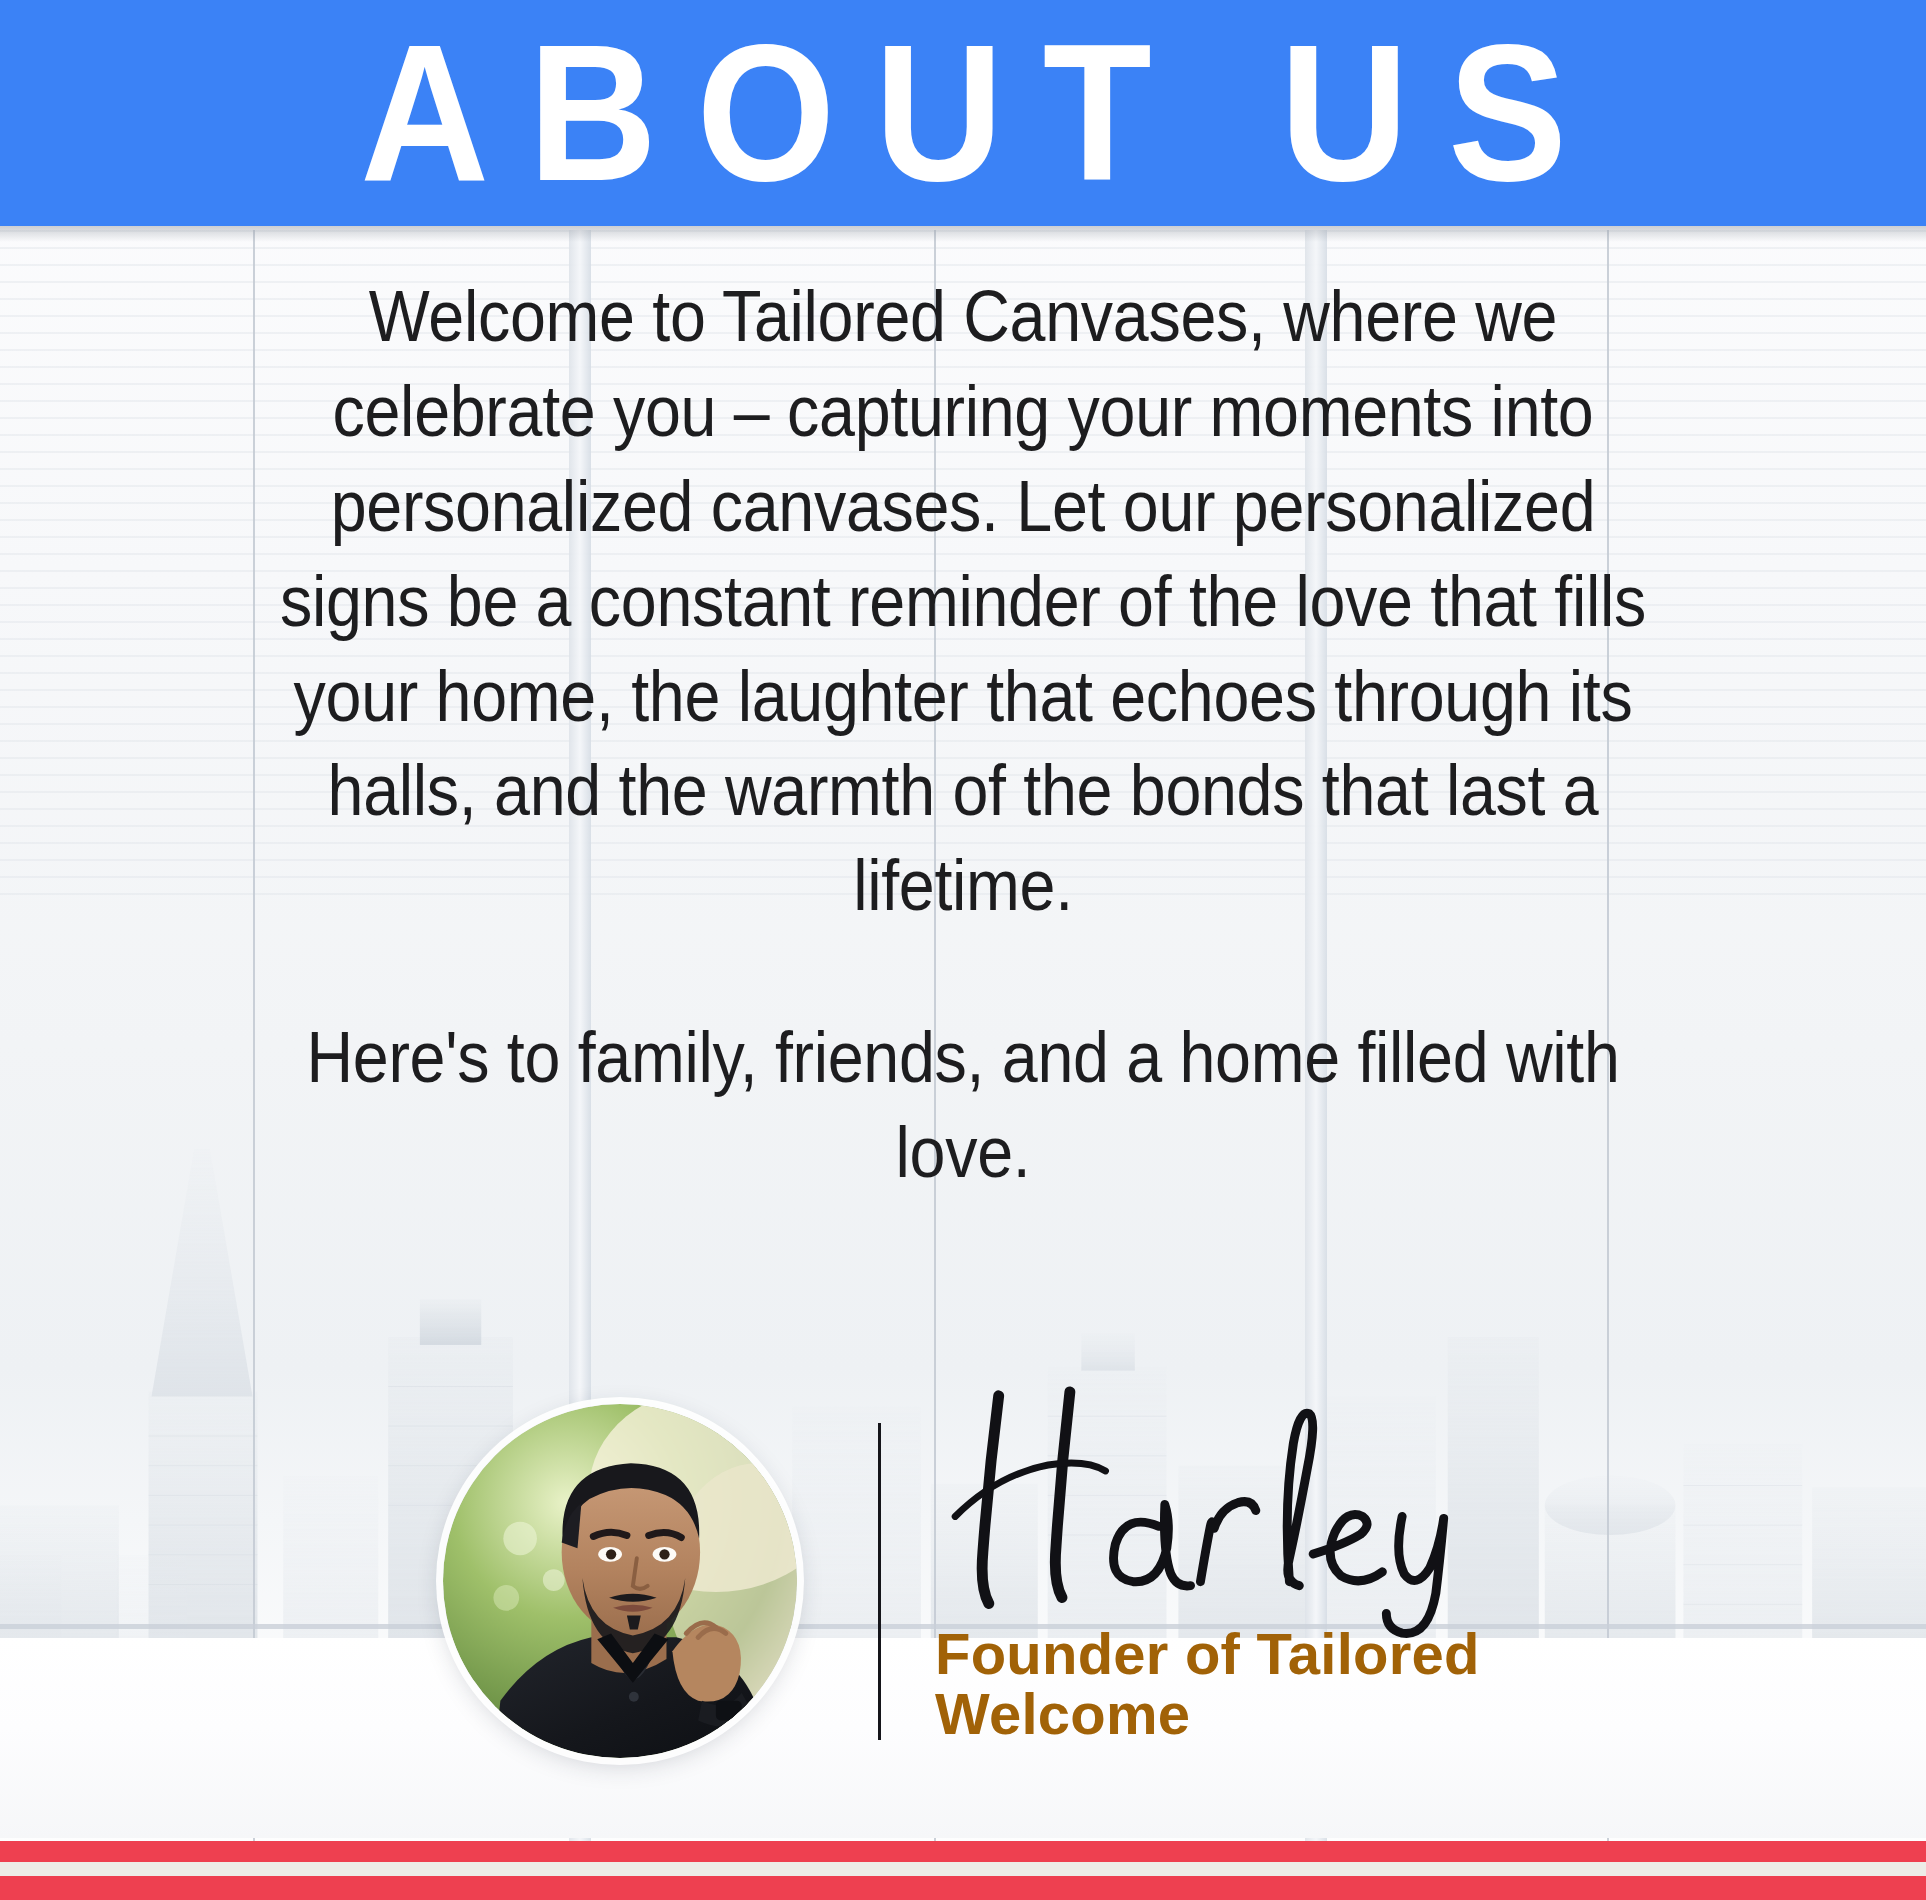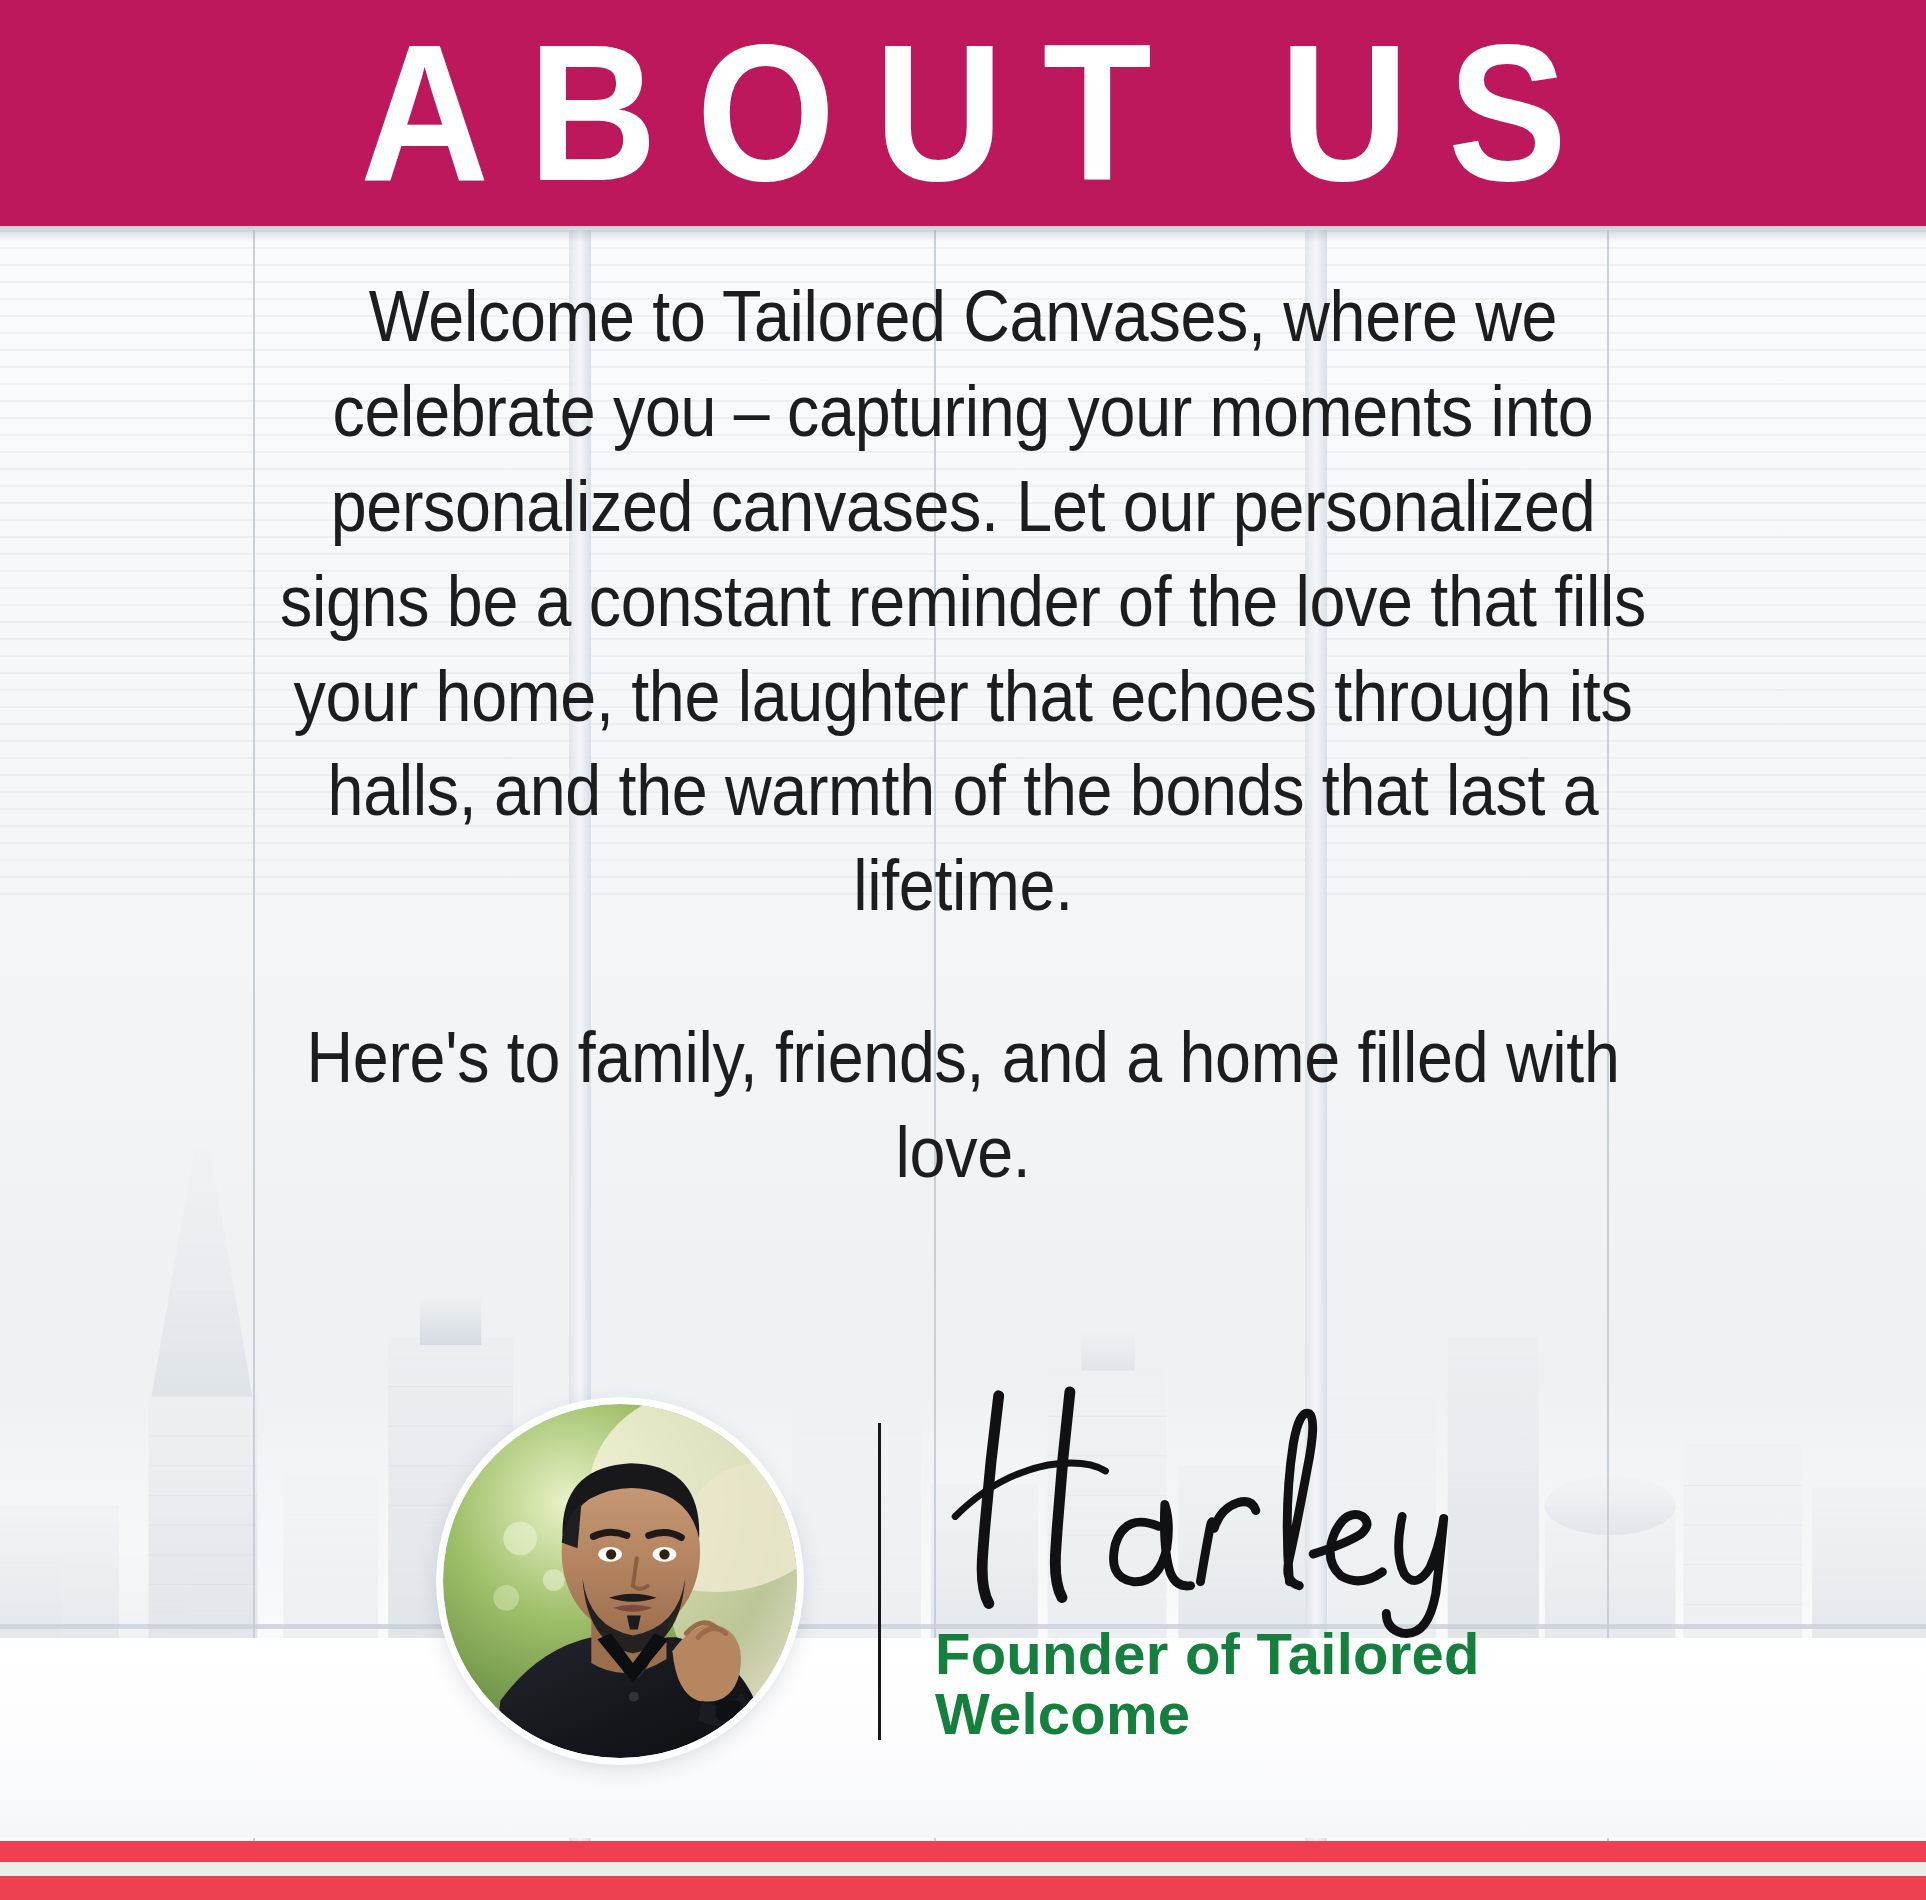--- a/index.html
+++ b/index.html
@@ -39,21 +39,21 @@
   .mullion.wide { width:22px; background:linear-gradient(90deg,rgba(222,227,233,.9),rgba(244,246,249,.95),rgba(214,221,229,.9)); }
   
   #rail { position:absolute; left:0; right:0; top:1624px; height:5px; background:rgba(201,208,216,.8); }
   
   #floor { position:absolute; left:0; right:0; top:1638px; bottom:63px;
            background:linear-gradient(180deg,#ffffff 0%,#fdfdfe 45%,#f6f7f9 100%); }
 
   
   #header-band {
     position:absolute; left:0; top:0; width:1927px; height:226px;
-    background:#be185d; z-index:5;
+    background:#3b82f6; z-index:5;
     display:flex; align-items:center; justify-content:center;
   }
   #header-title {
     color:#ffffff; font-size:194px; font-weight:700; line-height:.92;
     letter-spacing:.22em; text-indent:.22em;
     font-family:"Liberation Sans", sans-serif;
     white-space:nowrap; transform:scaleX(.92); transform-origin:center;
   }
   #header-shadow {
     position:absolute; left:0; top:226px; width:1927px; height:16px; z-index:5;
@@ -85,21 +85,21 @@
     background:#15151a; z-index:8;
   }
 
   #signature {
     position:absolute; left:921px; top:1378px; width:634px; height:267px; z-index:9;
   }
   #signature svg { width:100%; height:100%; display:block; overflow:visible; }
 
   #founder-line {
     position:absolute; left:935px; top:1624px; width:614px; z-index:9;
-    color:#15803d; font-weight:700; font-size:58px; line-height:1.03;
+    color:#a16207; font-weight:700; font-size:58px; line-height:1.03;
     letter-spacing:.004em; font-family:"Liberation Sans", sans-serif;
   }
 
   
   #stripe-top { position:absolute; left:0; top:1841px; width:1927px; height:21px; background:#EE4050; z-index:10; }
   #stripe-gap { position:absolute; left:0; top:1862px; width:1927px; height:14px; background:#EDEDE8; z-index:10; }
   #stripe-bottom { position:absolute; left:0; top:1876px; width:1927px; height:25px; background:#EE4050; z-index:10; }
 </style>
 </head>
 <body>

